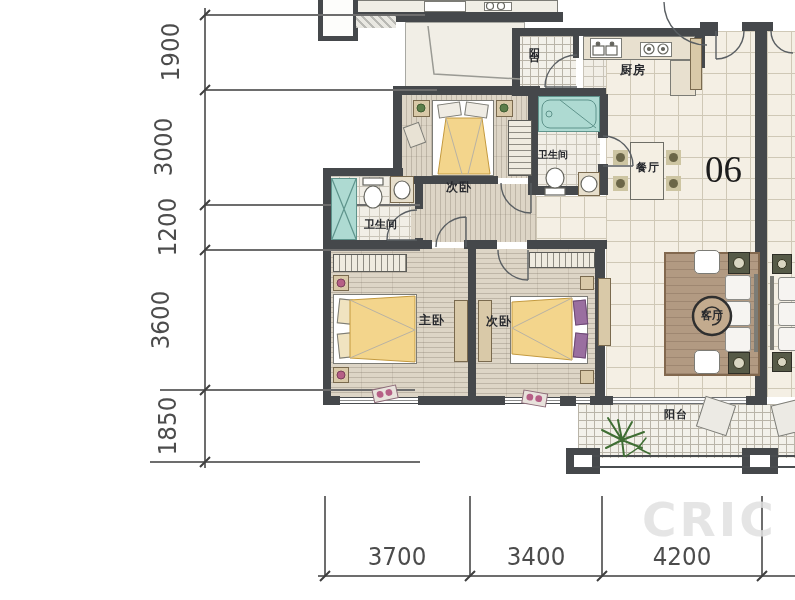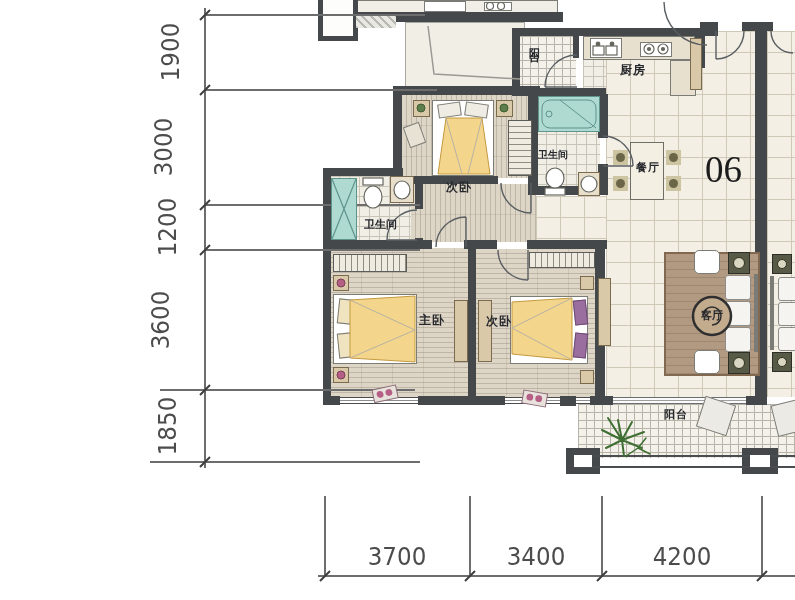--- a/index.html
+++ b/index.html
@@ -293,14 +293,15 @@
 
   <div class="dline" style="left:318px;top:575px;width:477px;height:2px;"></div>
   <div class="dline" style="left:324px;top:496px;width:1.5px;height:80px;"></div>
   <div class="dline" style="left:469px;top:496px;width:1.5px;height:80px;"></div>
   <div class="dline" style="left:601px;top:496px;width:1.5px;height:80px;"></div>
   <div class="dline" style="left:761px;top:496px;width:1.5px;height:80px;"></div>
   <div class="dim" style="left:397px;top:556px;">3700</div>
   <div class="dim" style="left:536px;top:556px;">3400</div>
   <div class="dim" style="left:682px;top:556px;">4200</div>
 
+  <div class="wm1">CRIC</div>
 
 </div>
 
 </body></html>

